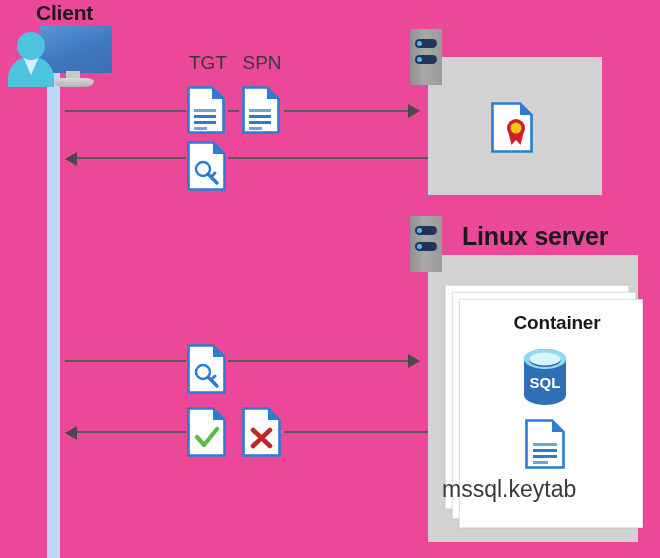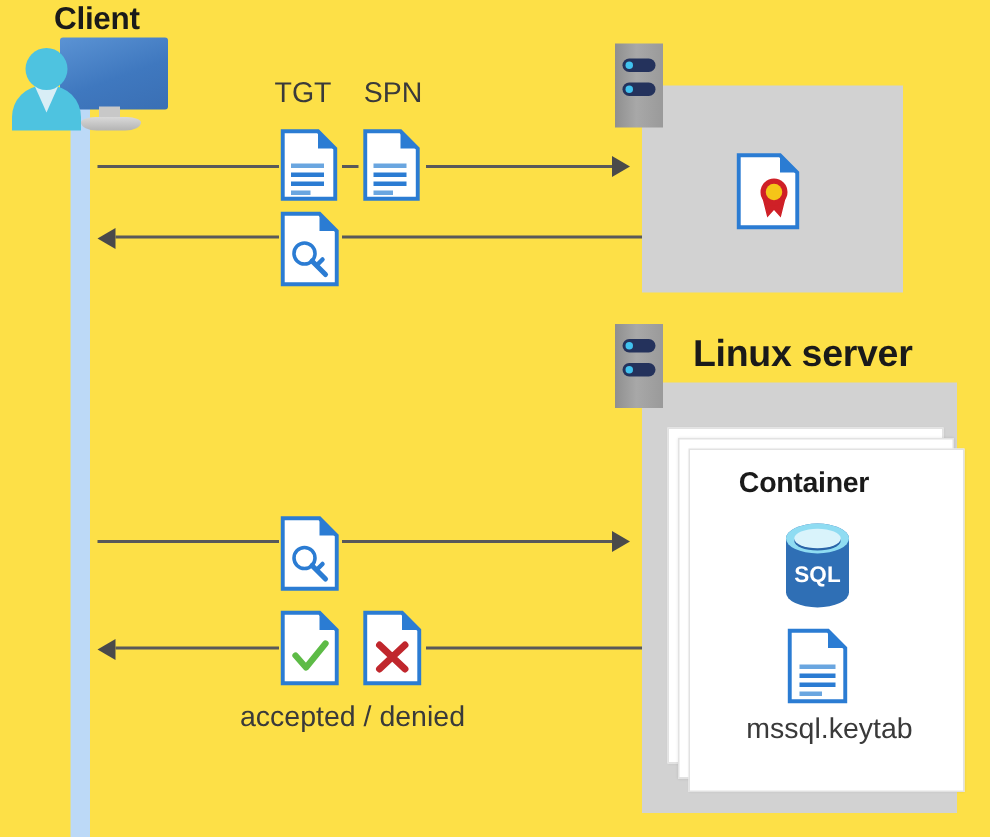--- a/index.html
+++ b/index.html
@@ -7,21 +7,21 @@
     padding: 0;
     background: #ffffff;
   }
   body {
     font-family: "Liberation Sans", sans-serif;
   }
   #canvas {
     position: relative;
     width: 660px;
     height: 558px;
-    background: #fde047;
+    background: #ec4899;
     overflow: hidden;
   }
   .abs { position: absolute; }
 
   
   .label-bold {
     font-weight: bold;
     color: #1a1a1a;
     letter-spacing: -0.2px;
   }
@@ -37,42 +37,42 @@
     left: 462px; top: 3px;
     font-size: 19px;
     line-height: 25px;
     width: 140px;
   }
   #linux-title {
     left: 462px; top: 222px;
     font-size: 25px;
   }
   #container-title {
-    left: 441px; top: 312px;
+    left: 462px; top: 312px;
     width: 190px;
     text-align: center;
     font-size: 19px;
   }
   #keytab-label {
-    left: 458px; top: 476px;
+    left: 442px; top: 476px;
     width: 190px;
-    text-align: center;
-    font-size: 19px;
+    text-align: left;
+    font-size: 23px;
   }
   #accepted-denied {
     left: 130px; top: 468px;
     width: 210px;
     text-align: center;
     font-size: 19px;
   }
   .doc-tag {
     font-size: 19px;
     color: #3a3a3a;
   }
-  #tgt-tag { left: 183px; top: 52px; width: 44px; text-align: left; }
+  #tgt-tag { left: 183px; top: 52px; width: 44px; text-align: right; }
   #spn-tag { left: 238px; top: 52px; width: 48px; text-align: center; }
 
   
   .gray-box { background: #d2d2d2; }
   #dc-box    { left: 428px; top: 57px;  width: 174px; height: 138px; }
   #linux-box { left: 428px; top: 255px; width: 210px; height: 287px; }
 
   
   .rack {
     width: 32px; height: 56px;
@@ -316,15 +316,14 @@
   </div>
 
   <div class="abs doc" style="left:241px; top:406px; width:42px; height:52px;">
     <svg width="42" height="52" viewBox="0 0 42 52">
       <path d="M2.5 2.5 H27 L38.5 14 V49.5 H2.5 Z" fill="#ffffff" stroke="#2b7cd3" stroke-width="2.6"></path>
       <path d="M27 2.5 L38.5 14 H27 Z" fill="#2b7cd3"></path>
       <path d="M12 24 L29 40 M29 24 L12 40" stroke="#c0272d" stroke-width="4.6" stroke-linecap="round"></path>
     </svg>
   </div>
 
-  <div class="abs label-plain" id="accepted-denied">accepted / denied</div>
 
 </div>
 
 </body></html>

